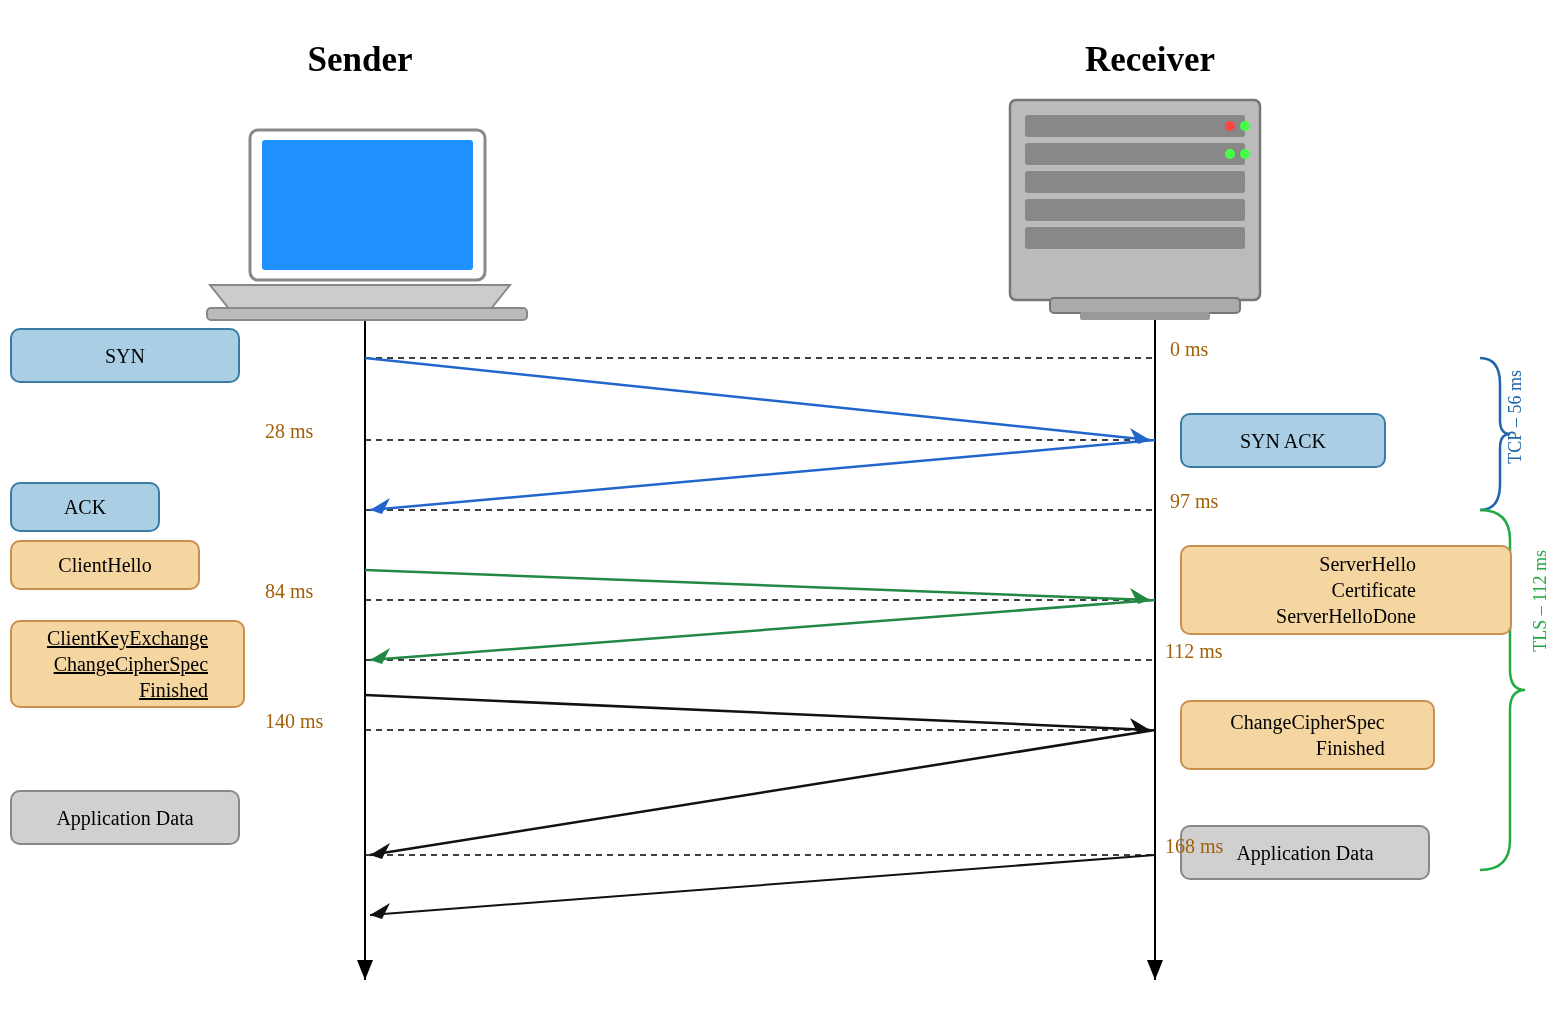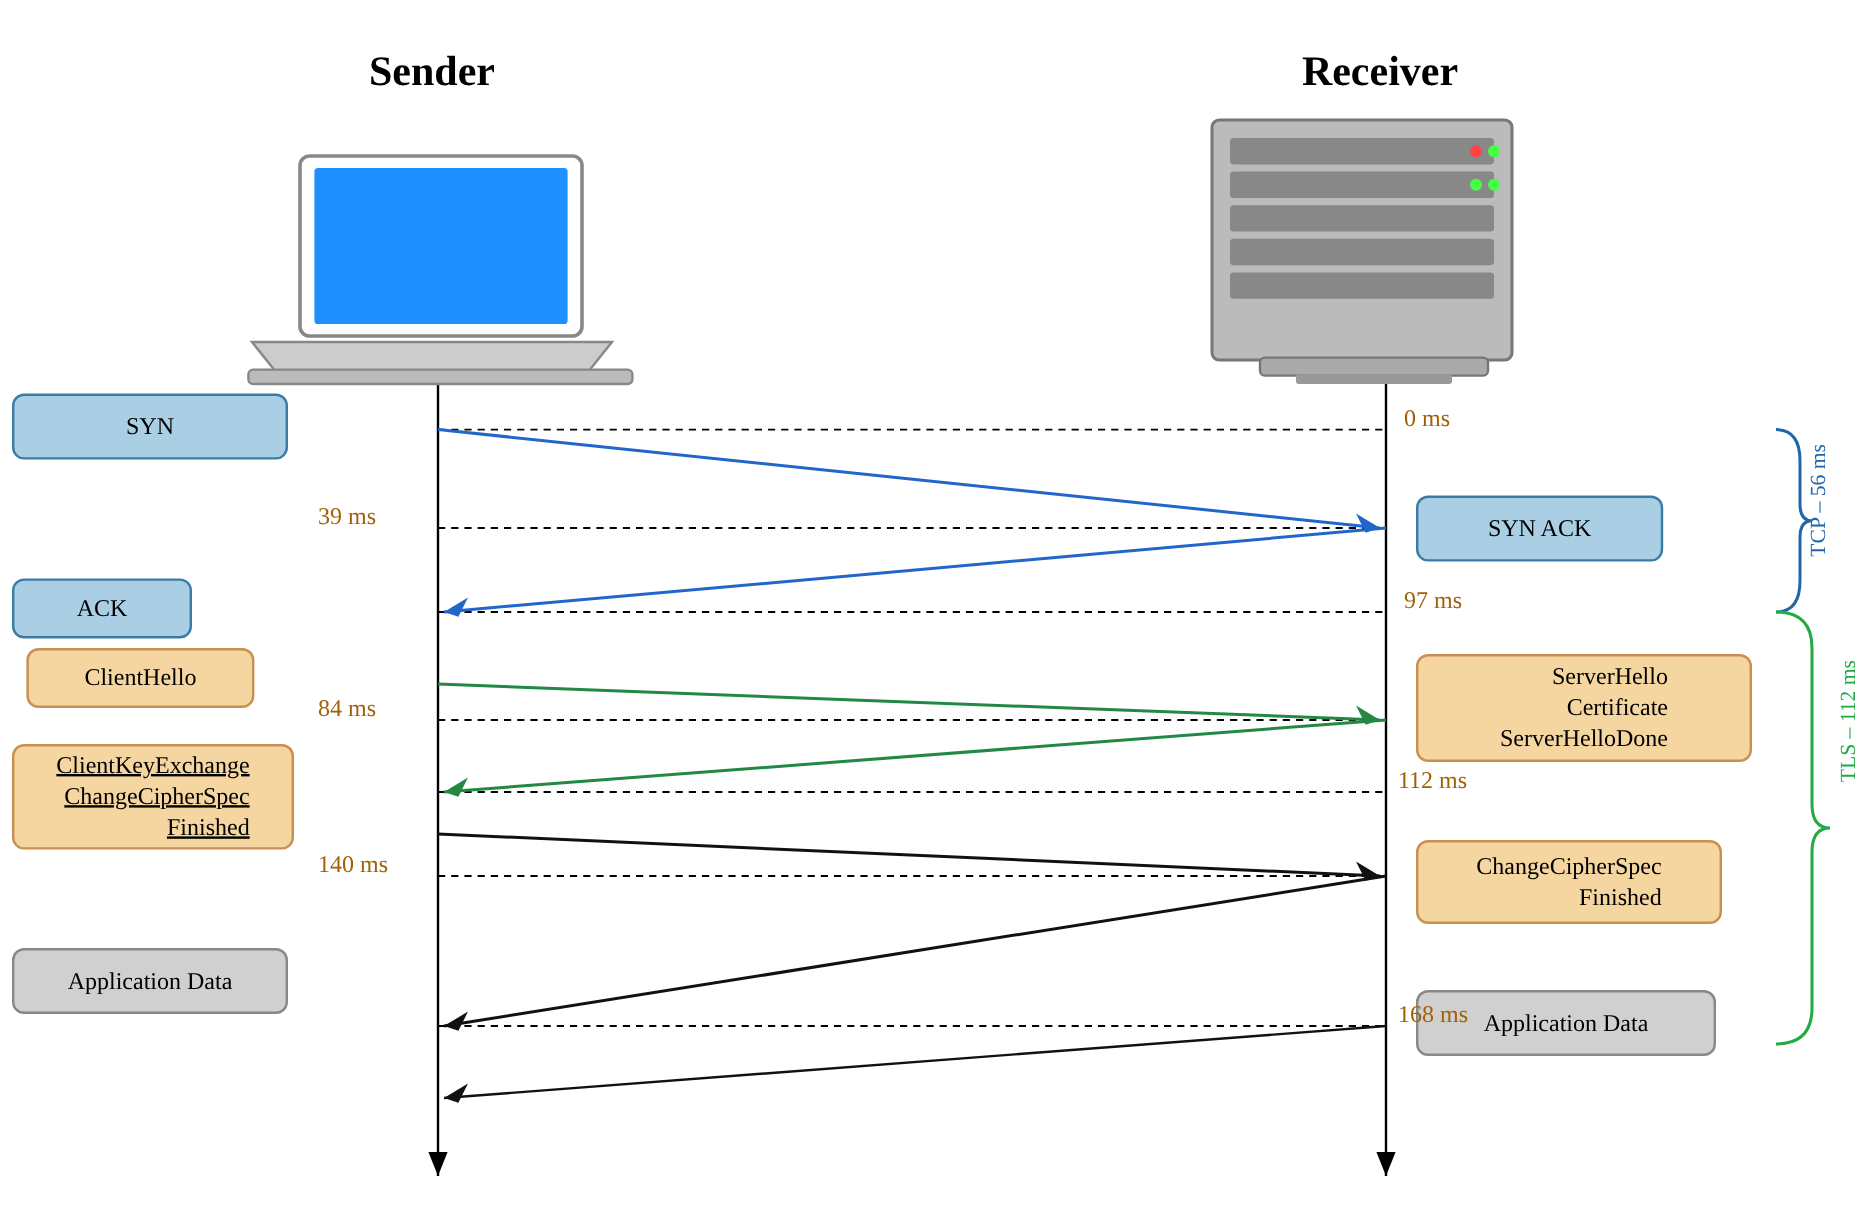--- a/index.html
+++ b/index.html
@@ -144,42 +144,42 @@
     <rect x="1080" y="312" width="130" height="8" rx="2" fill="#999"></rect>
   </svg>
 
   <div class="actor-label" style="left: 280px; top: 40px; width: 160px;">Sender</div>
   <div class="actor-label" style="left: 1050px; top: 40px; width: 200px;">Receiver</div>
 
   <div class="msg-box blue" style="left: 10px; top: 328px; width: 230px; height: 55px;">SYN</div>
 
   <div class="msg-box blue" style="left: 10px; top: 482px; width: 150px; height: 50px;">ACK</div>
 
-  <div class="msg-box orange" style="left: 10px; top: 540px; width: 190px; height: 50px; margin-left: 12px;">ClientHello</div>
+  <div class="msg-box orange" style="left: 10px; top: 540px; width: 190px; height: 50px;">ClientHello</div>
 
   <div class="msg-box orange" style="left: 10px; top: 620px; width: 235px; height: 88px; text-decoration: underline;">
     ClientKeyExchange<br>ChangeCipherSpec<br>Finished
   </div>
 
   <div class="msg-box gray" style="left: 10px; top: 790px; width: 230px; height: 55px;">Application Data</div>
 
   <div class="msg-box blue" style="left: 1180px; top: 413px; width: 206px; height: 55px;">SYN ACK</div>
 
-  <div class="msg-box orange" style="left: 1180px; top: 545px; width: 280px; height: 90px;">
+  <div class="msg-box orange" style="left: 1180px; top: 545px; width: 332px; height: 90px;">
     ServerHello<br>Certificate<br>ServerHelloDone
   </div>
 
   <div class="msg-box orange" style="left: 1180px; top: 700px; width: 255px; height: 70px;">
     ChangeCipherSpec<br>Finished
   </div>
 
   <div class="msg-box gray" style="left: 1180px; top: 825px; width: 250px; height: 55px;">Application Data</div>
 
   <div class="time-label" style="left: 1170px; top: 338px;">0 ms</div>
-  <div class="time-label" style="left: 265px; top: 420px;">39 ms</div>
+  <div class="time-label" style="left: 265px; top: 420px;">28 ms</div>
   <div class="time-label" style="left: 1170px; top: 490px;">97 ms</div>
   <div class="time-label" style="left: 265px; top: 580px;">84 ms</div>
   <div class="time-label" style="left: 1165px; top: 640px;">112 ms</div>
   <div class="time-label" style="left: 265px; top: 710px;">140 ms</div>
   <div class="time-label" style="left: 1165px; top: 835px;">168 ms</div>
 
   <div style="position: absolute; left: 1505px; top: 370px; writing-mode: vertical-rl; transform: rotate(180deg); font-size: 18px; font-family: Georgia, serif; color: #2266aa; white-space: nowrap;">TCP – 56 ms</div>
 
   <div style="position: absolute; left: 1530px; top: 550px; writing-mode: vertical-rl; transform: rotate(180deg); font-size: 18px; font-family: Georgia, serif; color: #22aa44; white-space: nowrap;">TLS – 112 ms</div>
 

